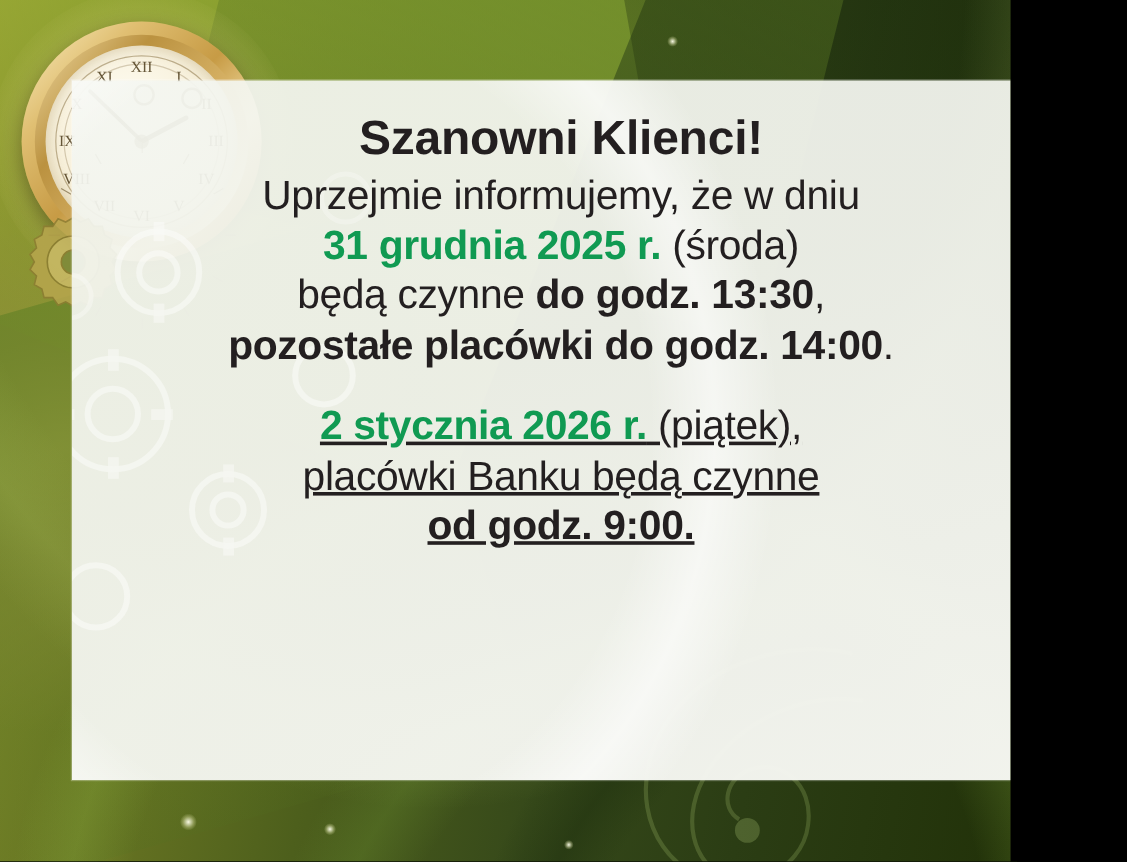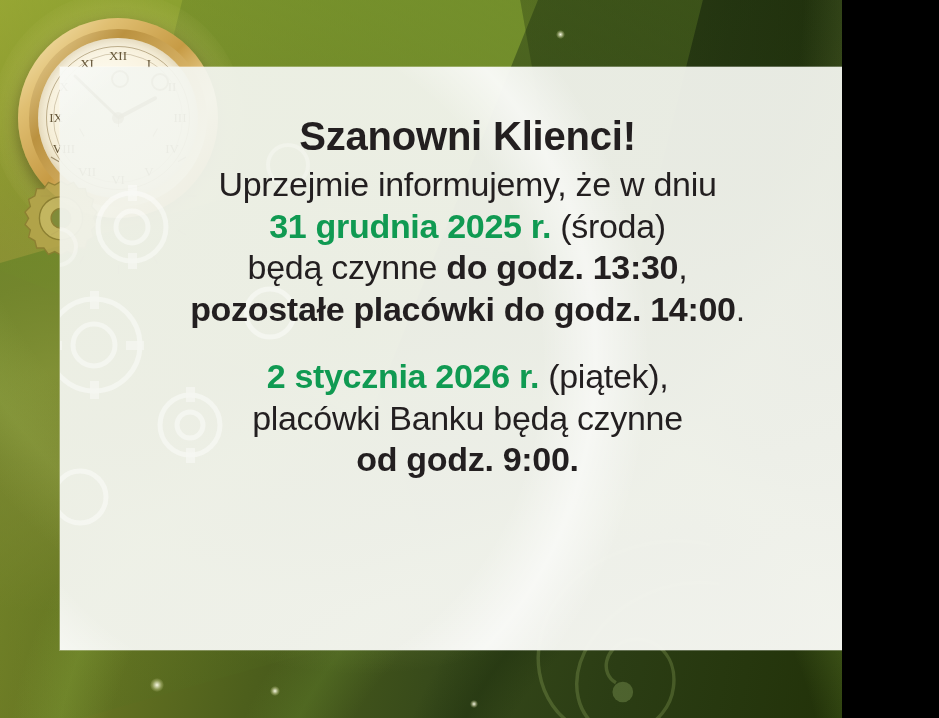--- a/index.html
+++ b/index.html
@@ -181,31 +181,31 @@
     position: relative;
     z-index: 4;
     text-align: center;
     color: #231f20;
     padding: 0 18px;
   }
   .headline {
     font-size: 40px;
     font-weight: bold;
     letter-spacing: -0.2px;
-    margin: 48px 0 6px 0;
+    margin: 27px 0 6px 0;
     line-height: 1.08;
   }
   .para {
     font-size: 34px;
     line-height: 1.22;
     margin: 0;
     letter-spacing: -0.3px;
   }
   .para .ln { display: block; white-space: nowrap; }
-  .para.block-2 { margin-top: 26px; }
+  .para.block-2 { margin-top: 26px; text-decoration: underline; }
   b { font-weight: bold; }
   .green { color: #109a52; font-weight: bold; }
 
   
   .site-url {
     position: absolute;
     left: 62px; bottom: 16px;
     color: #ffffff;
     font-size: 20px;
     font-weight: bold;

